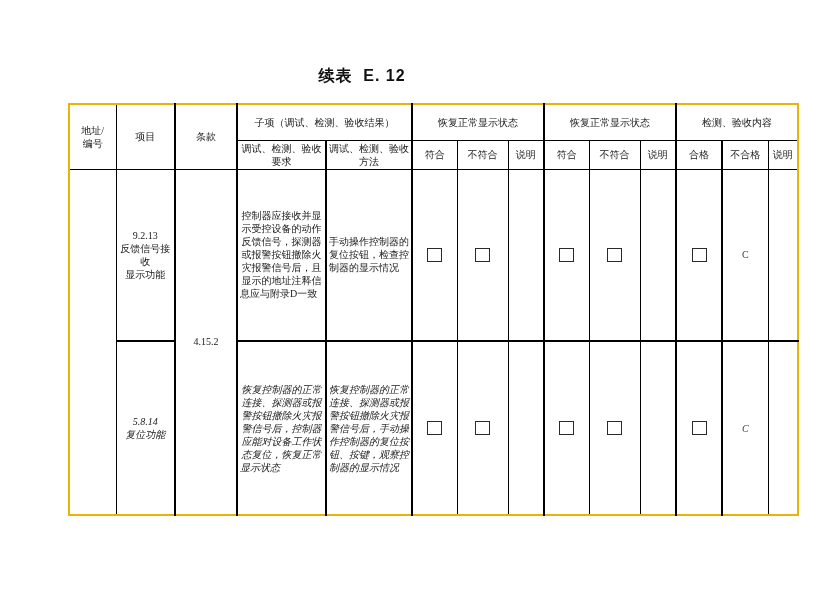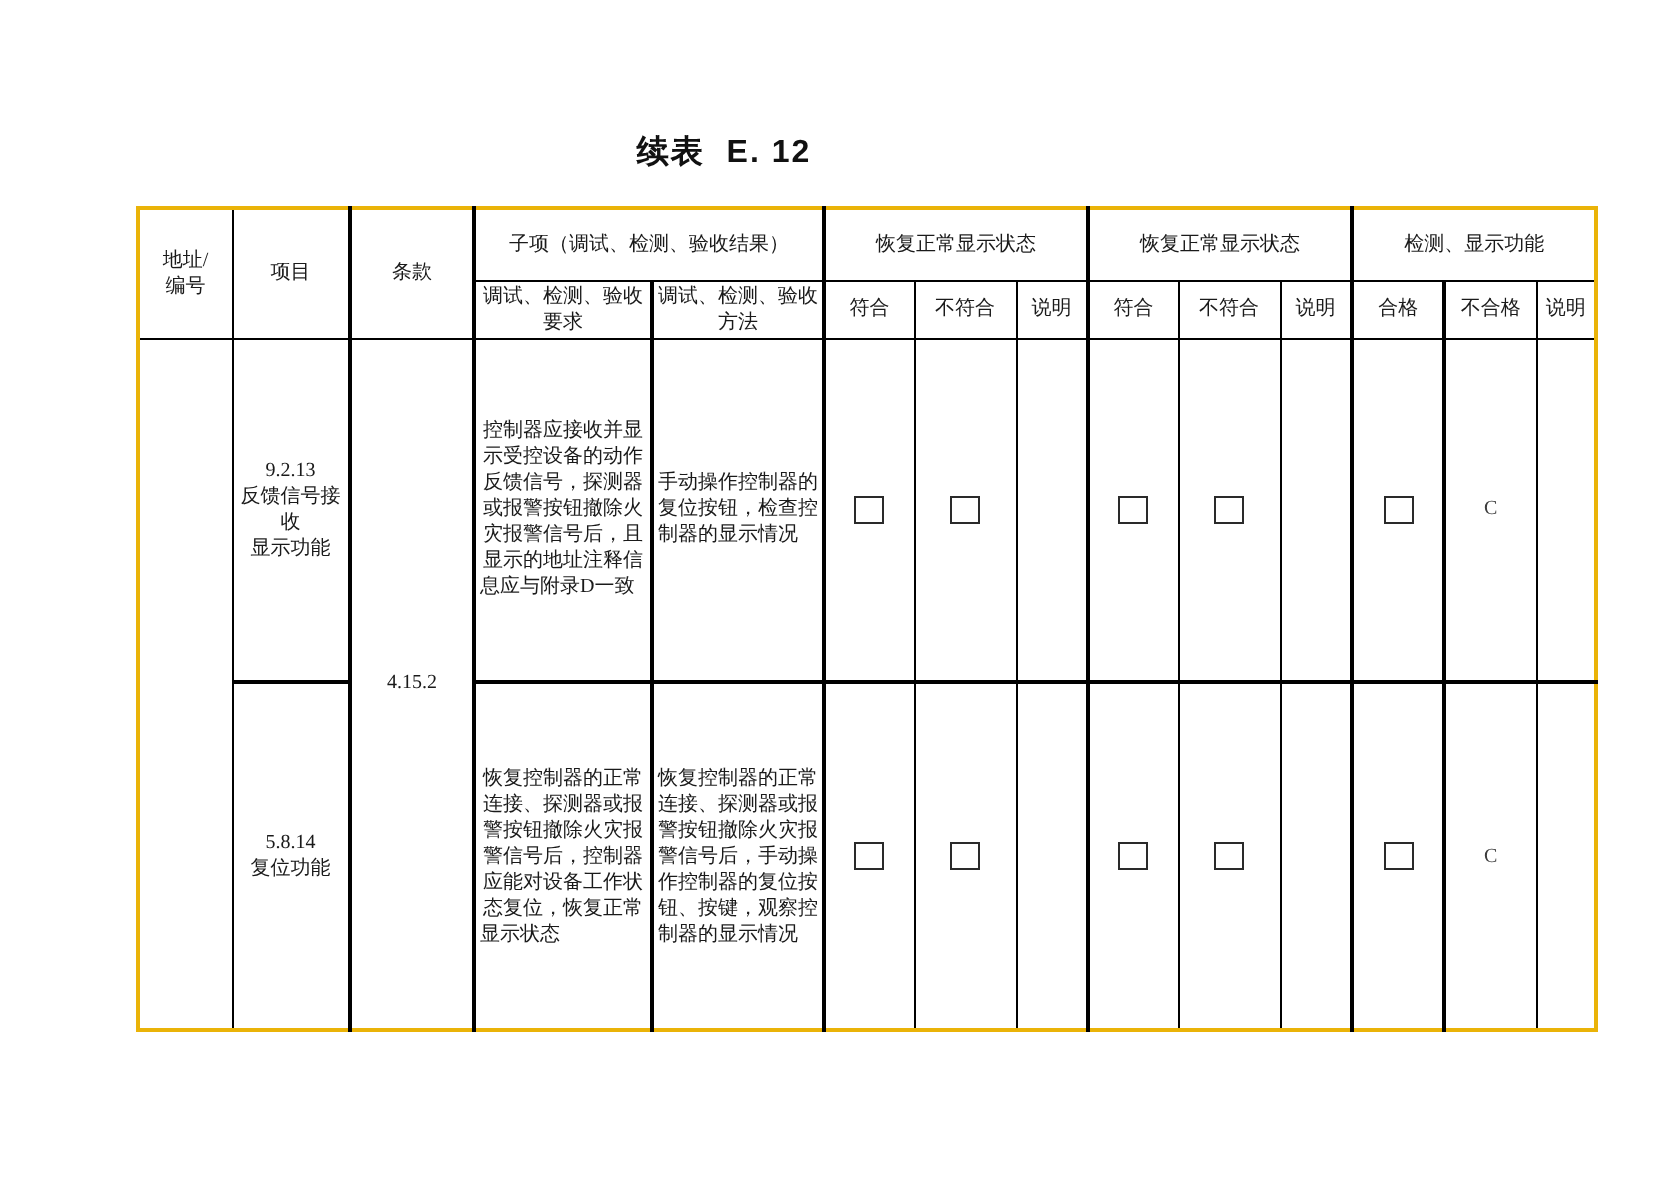--- a/index.html
+++ b/index.html
@@ -38,21 +38,21 @@
     padding: 1px 2px;
     text-align: center;
     vertical-align: middle;
     font-weight: normal;
     font-size: 10px;
     line-height: 13px;
     overflow: hidden;
   }
   
   .bl2 { border-left-width: 2px !important; }
-  tr.r2 td { border-top-width: 2px; }
+  tr.r2 td { border-top-width: 2px; font-style: italic; }
   
   tr.h1 { height: 36px; }
   tr.h2 { height: 29px; }
   tr.r1 { height: 172px; }
   tr.r2 { height: 174px; }
   .pre { white-space: pre-line; }
   .small {
     font-size: 9.5px;
     line-height: 11.5px;
     text-align: justify;
@@ -97,21 +97,21 @@
     </colgroup>
     <thead>
       <tr class="h1">
         <th rowspan="2" class="pre">地址/
 编号</th>
         <th rowspan="2">项目</th>
         <th rowspan="2" class="bl2">条款</th>
         <th colspan="2" class="bl2">子项（调试、检测、验收结果）</th>
         <th colspan="3" class="bl2">恢复正常显示状态</th>
         <th colspan="3" class="bl2">恢复正常显示状态</th>
-        <th colspan="3" class="bl2">检测、显示功能</th>
+        <th colspan="3" class="bl2">检测、验收内容</th>
       </tr>
       <tr class="h2">
         <th class="bl2 pre">调试、检测、验收
 要求</th>
         <th class="bl2 pre">调试、检测、验收
 方法</th>
         <th class="bl2">符合</th>
         <th>不符合</th>
         <th>说明</th>
         <th class="bl2">符合</th>

